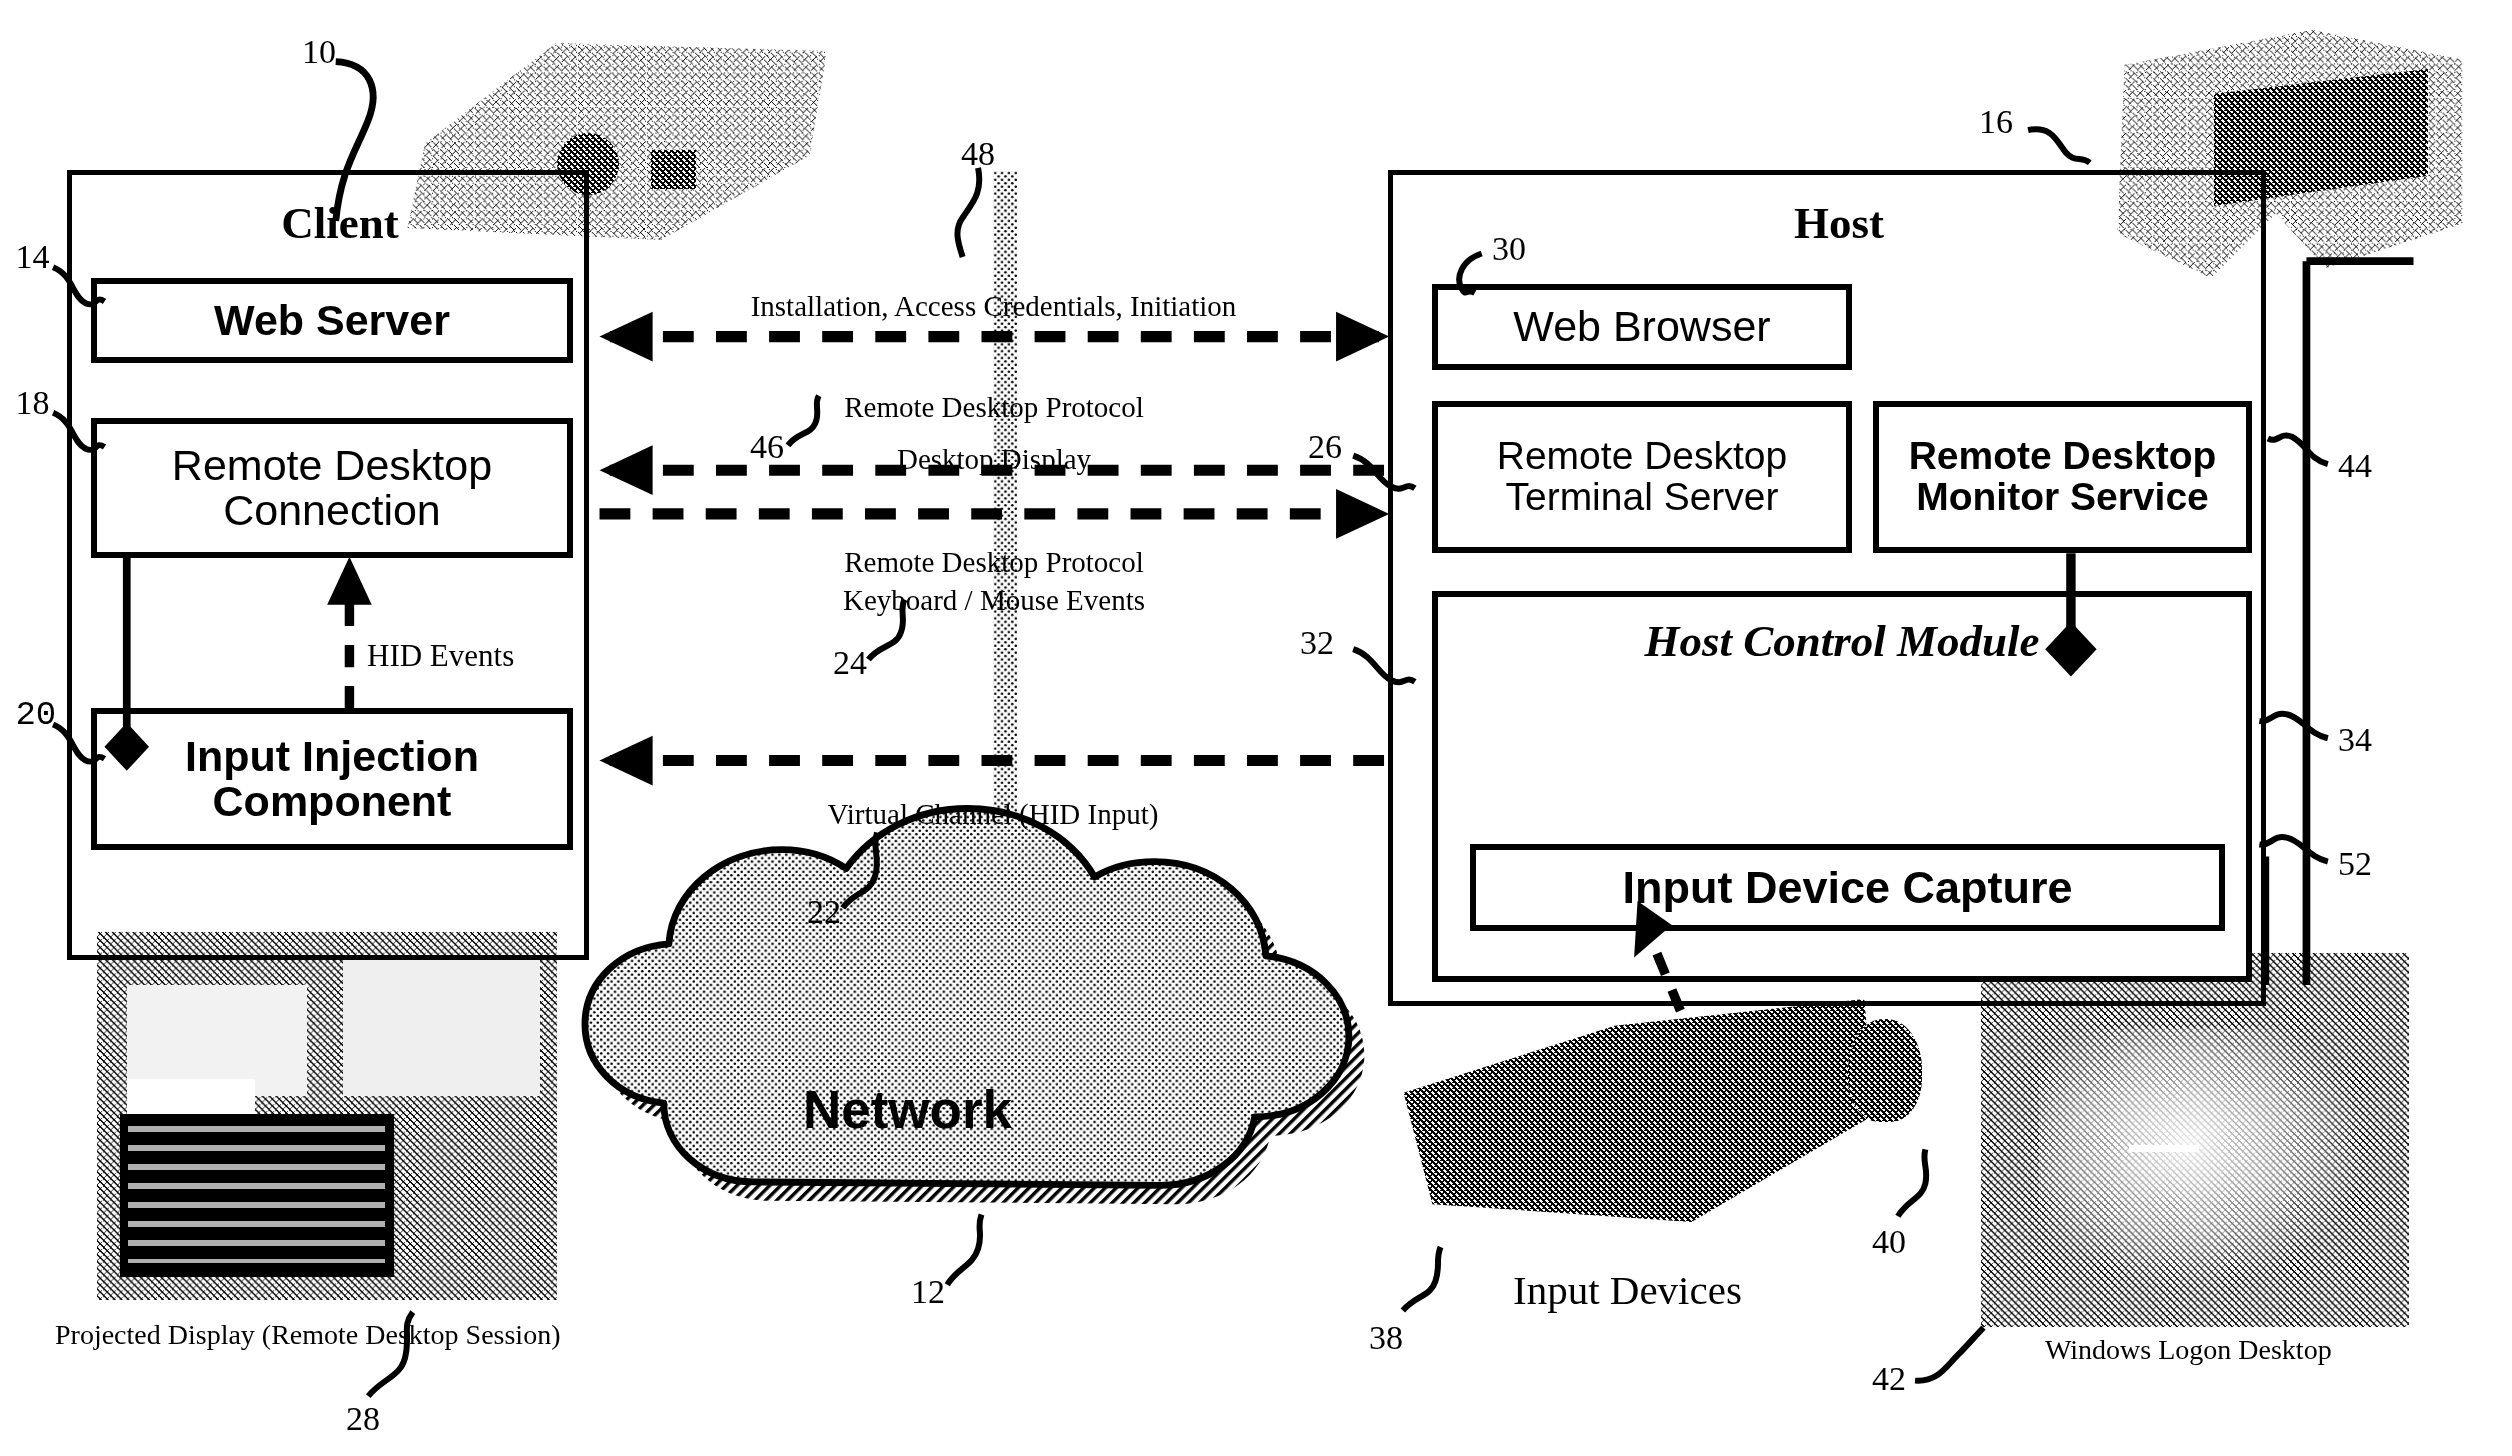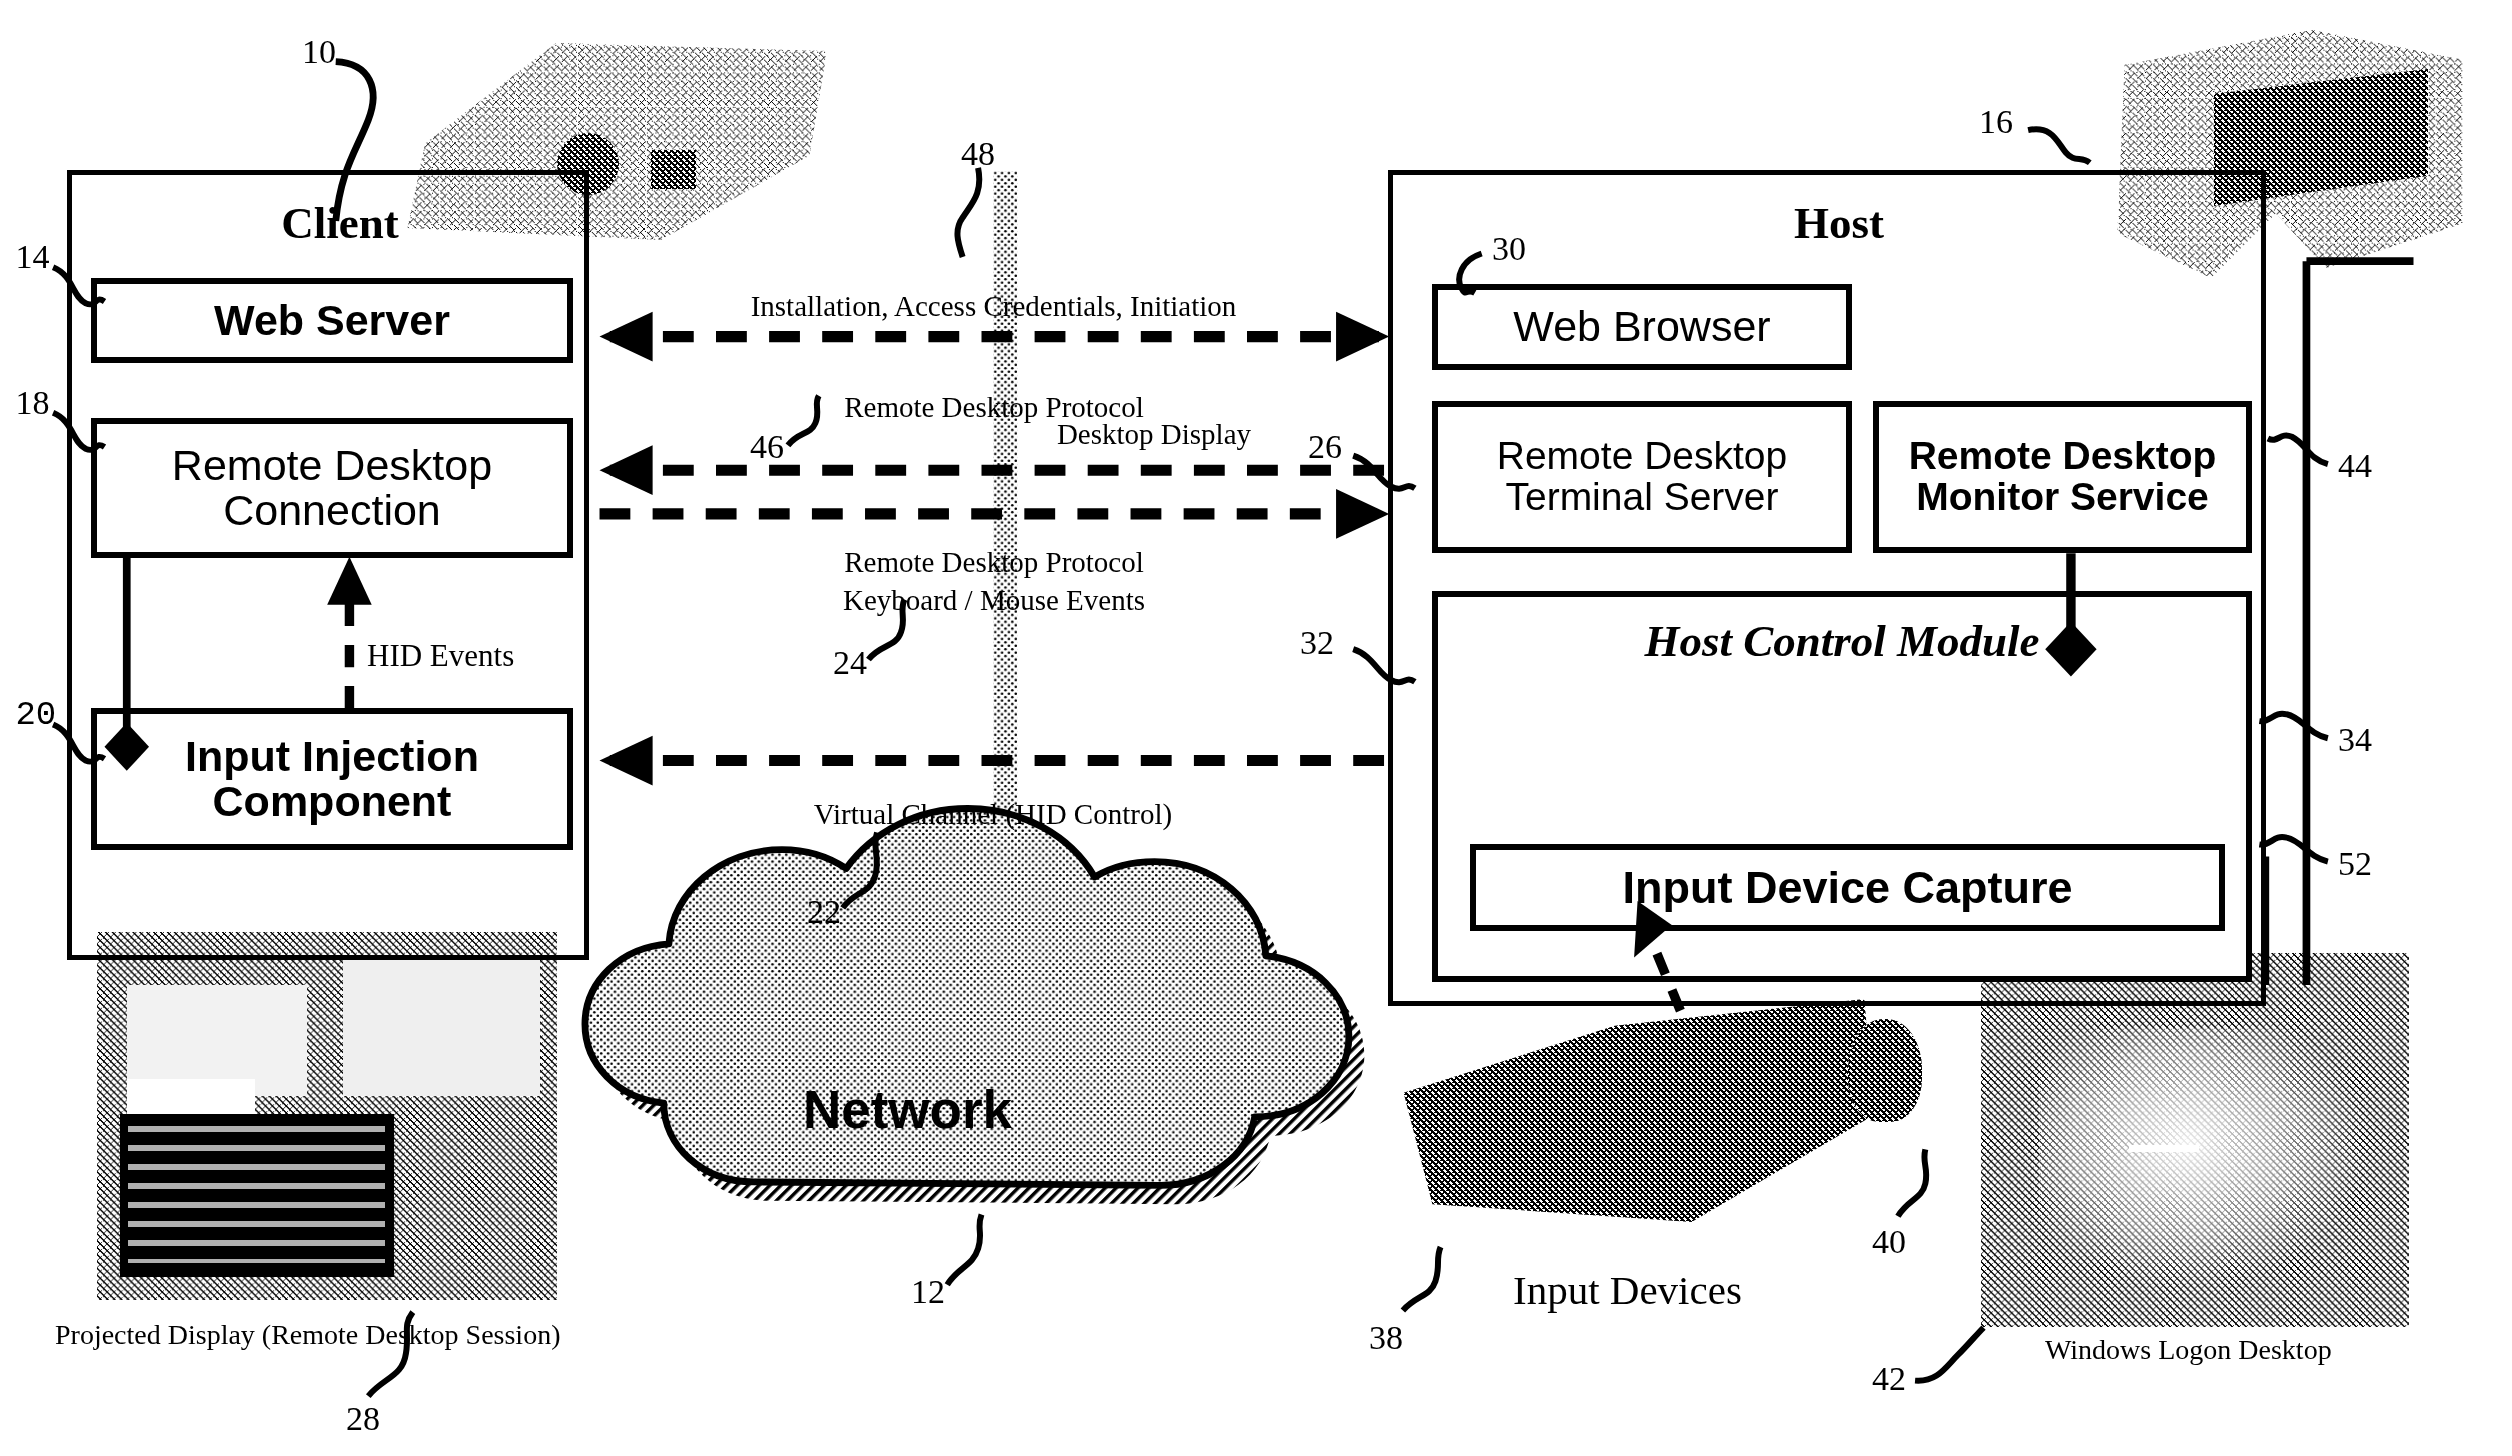--- a/index.html
+++ b/index.html
@@ -257,26 +257,26 @@
     <path d="M2216 1420 C 2228 1400 2244 1400 2248 1382 C 2252 1364 2244 1358 2248 1342" stroke="#000" stroke-width="7" fill="none"></path>
 
     <path d="M2236 1612 C 2262 1614 2272 1596 2286 1582 C 2300 1568 2306 1560 2316 1550" stroke="#000" stroke-width="7" fill="none"></path>
   </svg>
 
   <div class="lbl sans-bold" style="left:719px;top:1079px;width:377px;height:61px;font-size:53px;">Network</div>
 
   <div class="flowlbl" style="left:651px;top:290px;width:685px;text-align:center;">Installation, Access Credentials, Initiation</div>
 
   <div class="flowlbl" style="left:737px;top:391px;width:514px;text-align:center;">Remote Desktop Protocol</div>
-  <div class="flowlbl" style="left:737px;top:418px;width:514px;text-align:right;">Desktop Display</div>
+  <div class="flowlbl" style="left:737px;top:443px;width:514px;text-align:center;">Desktop Display</div>
 
   <div class="flowlbl" style="left:737px;top:546px;width:514px;text-align:center;">Remote Desktop Protocol</div>
   <div class="flowlbl" style="left:737px;top:584px;width:514px;text-align:center;">Keyboard / Mouse Events</div>
 
-  <div class="flowlbl" style="left:702px;top:798px;width:582px;text-align:center;">Virtual Channel (HID Control)</div>
+  <div class="flowlbl" style="left:702px;top:798px;width:582px;text-align:center;">Virtual Channel (HID Input)</div>
 
   <div class="caption" style="left:55px;top:1319px;font-size:28px;">Projected Display (Remote Desktop Session)</div>
 
   <div class="caption" style="left:1513px;top:1266px;font-size:41px;">Input Devices</div>
 
   <div class="caption" style="left:2045px;top:1334px;font-size:28px;">Windows Logon Desktop</div>
 
   <div class="refnum" style="left:302px;top:33px;">10</div>
   <div class="refnum" style="left:15.4px;top:238px;">14</div>
   <div class="refnum" style="left:15.4px;top:384px;">18</div>

